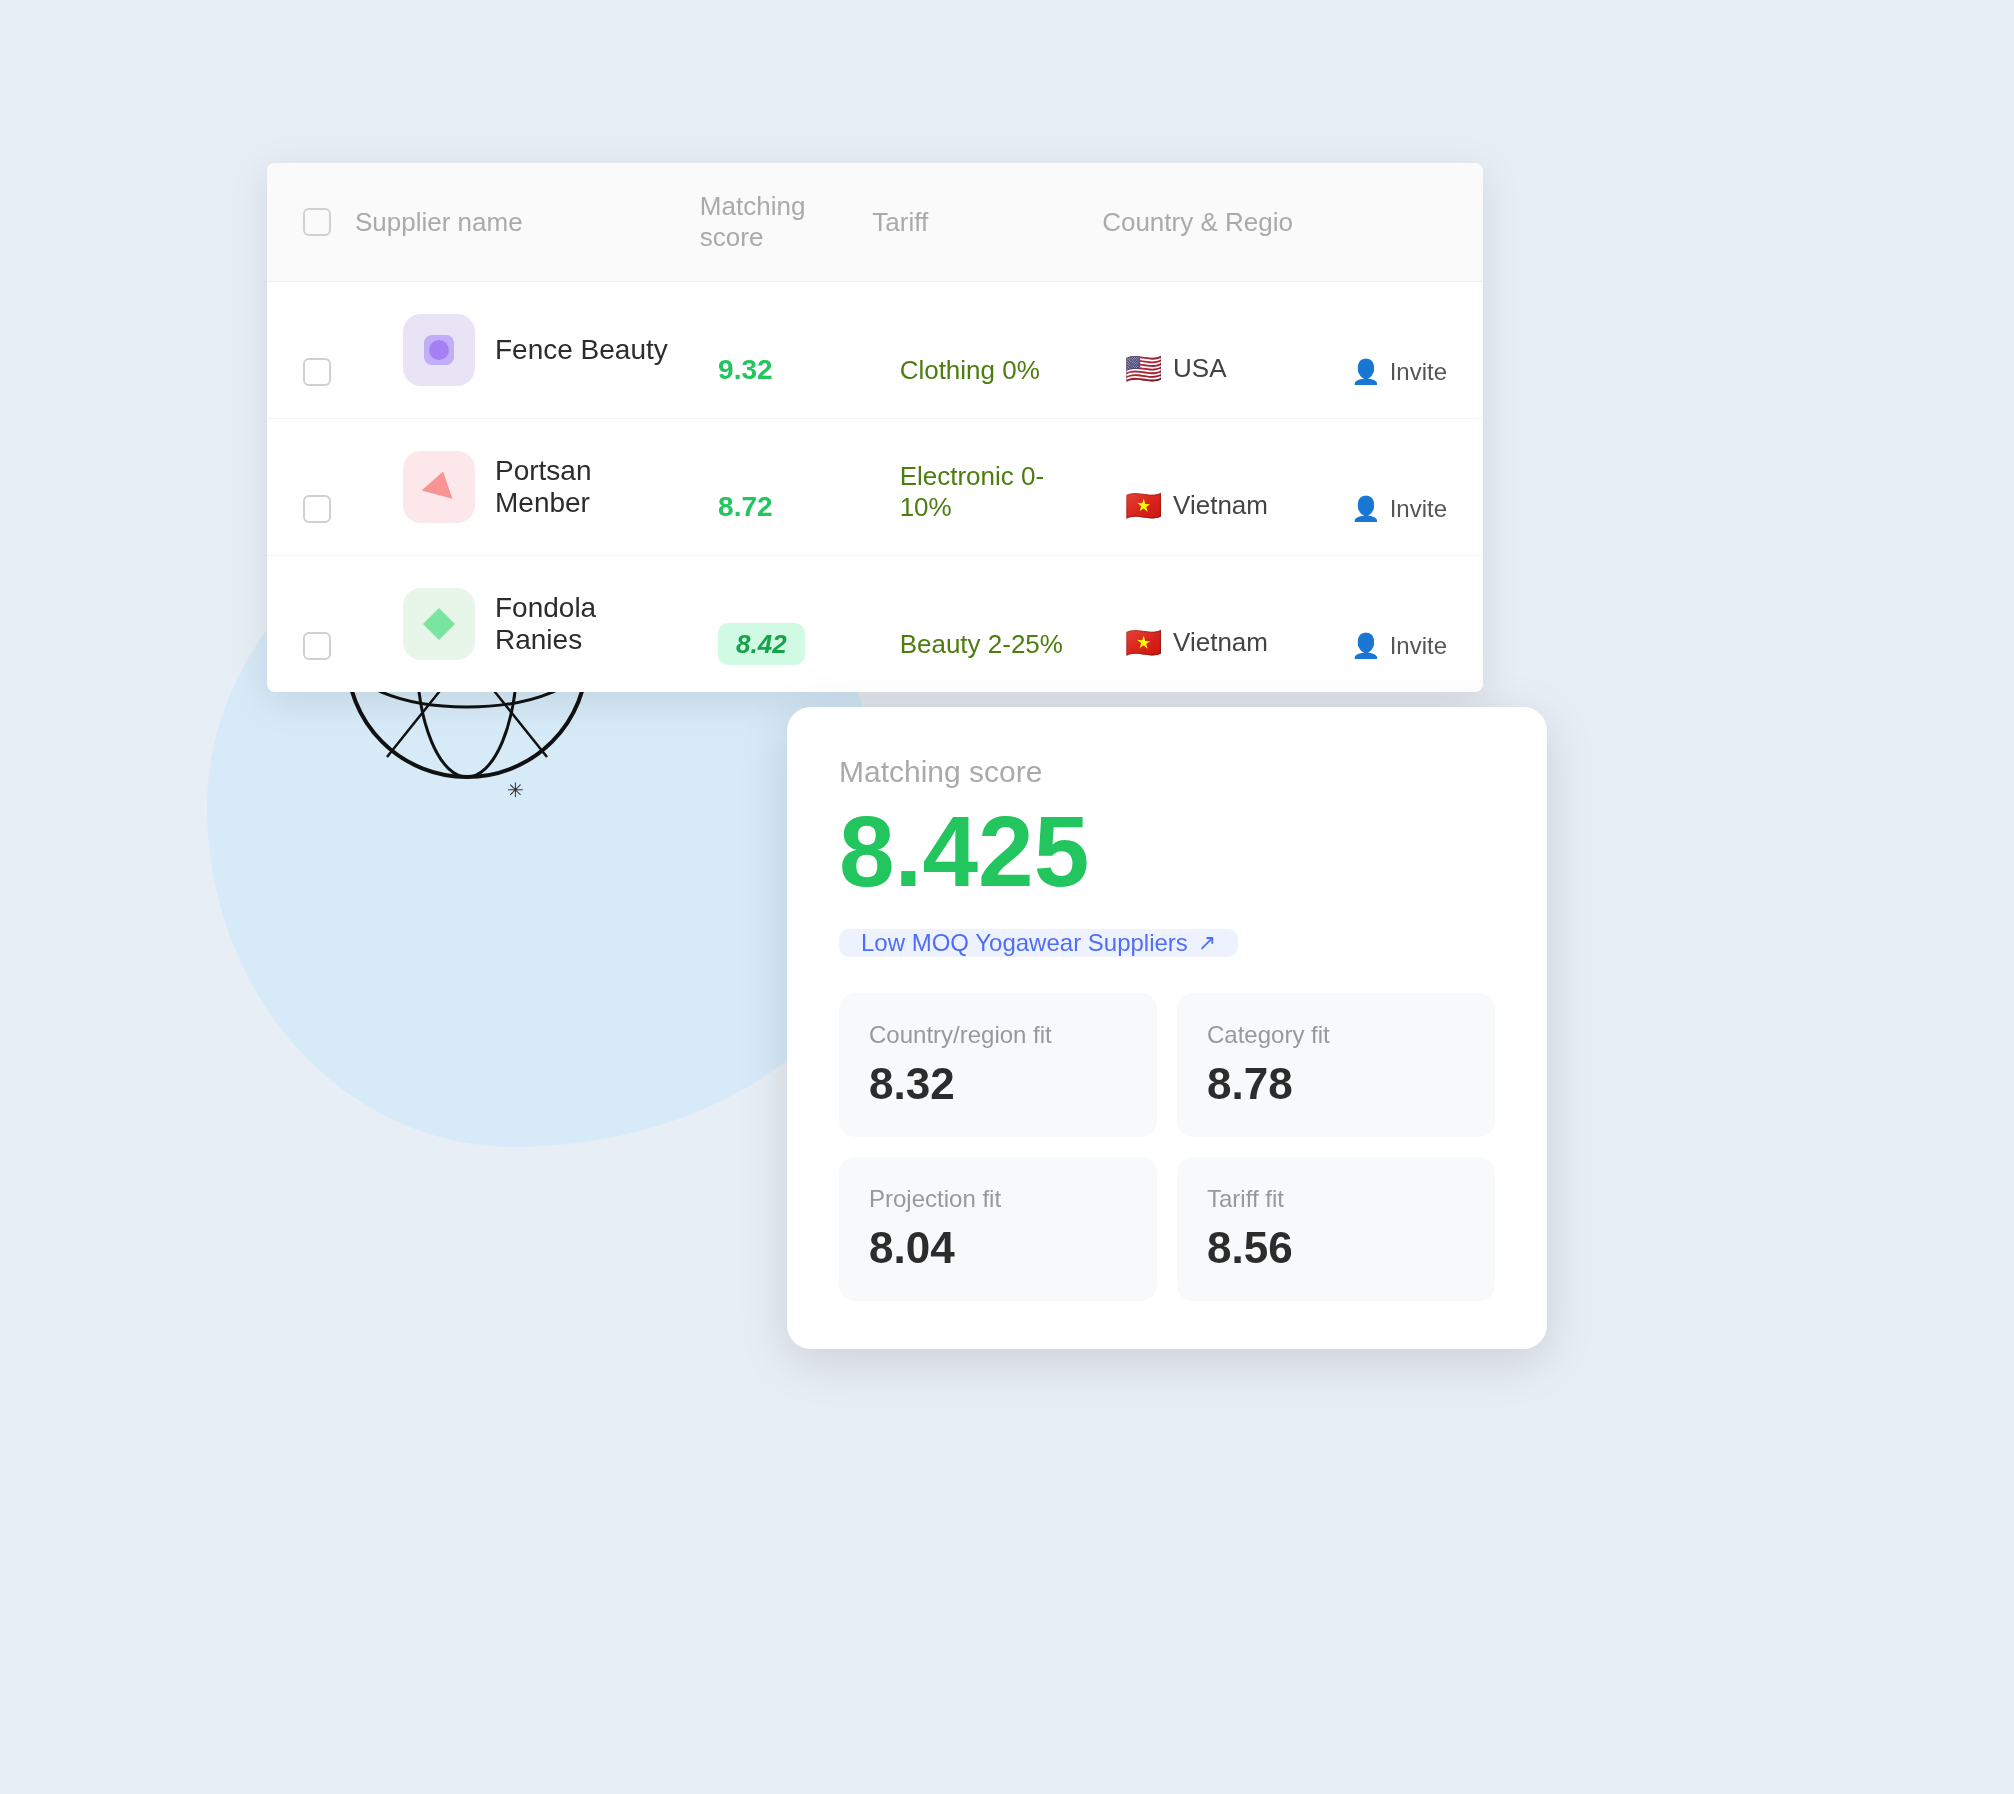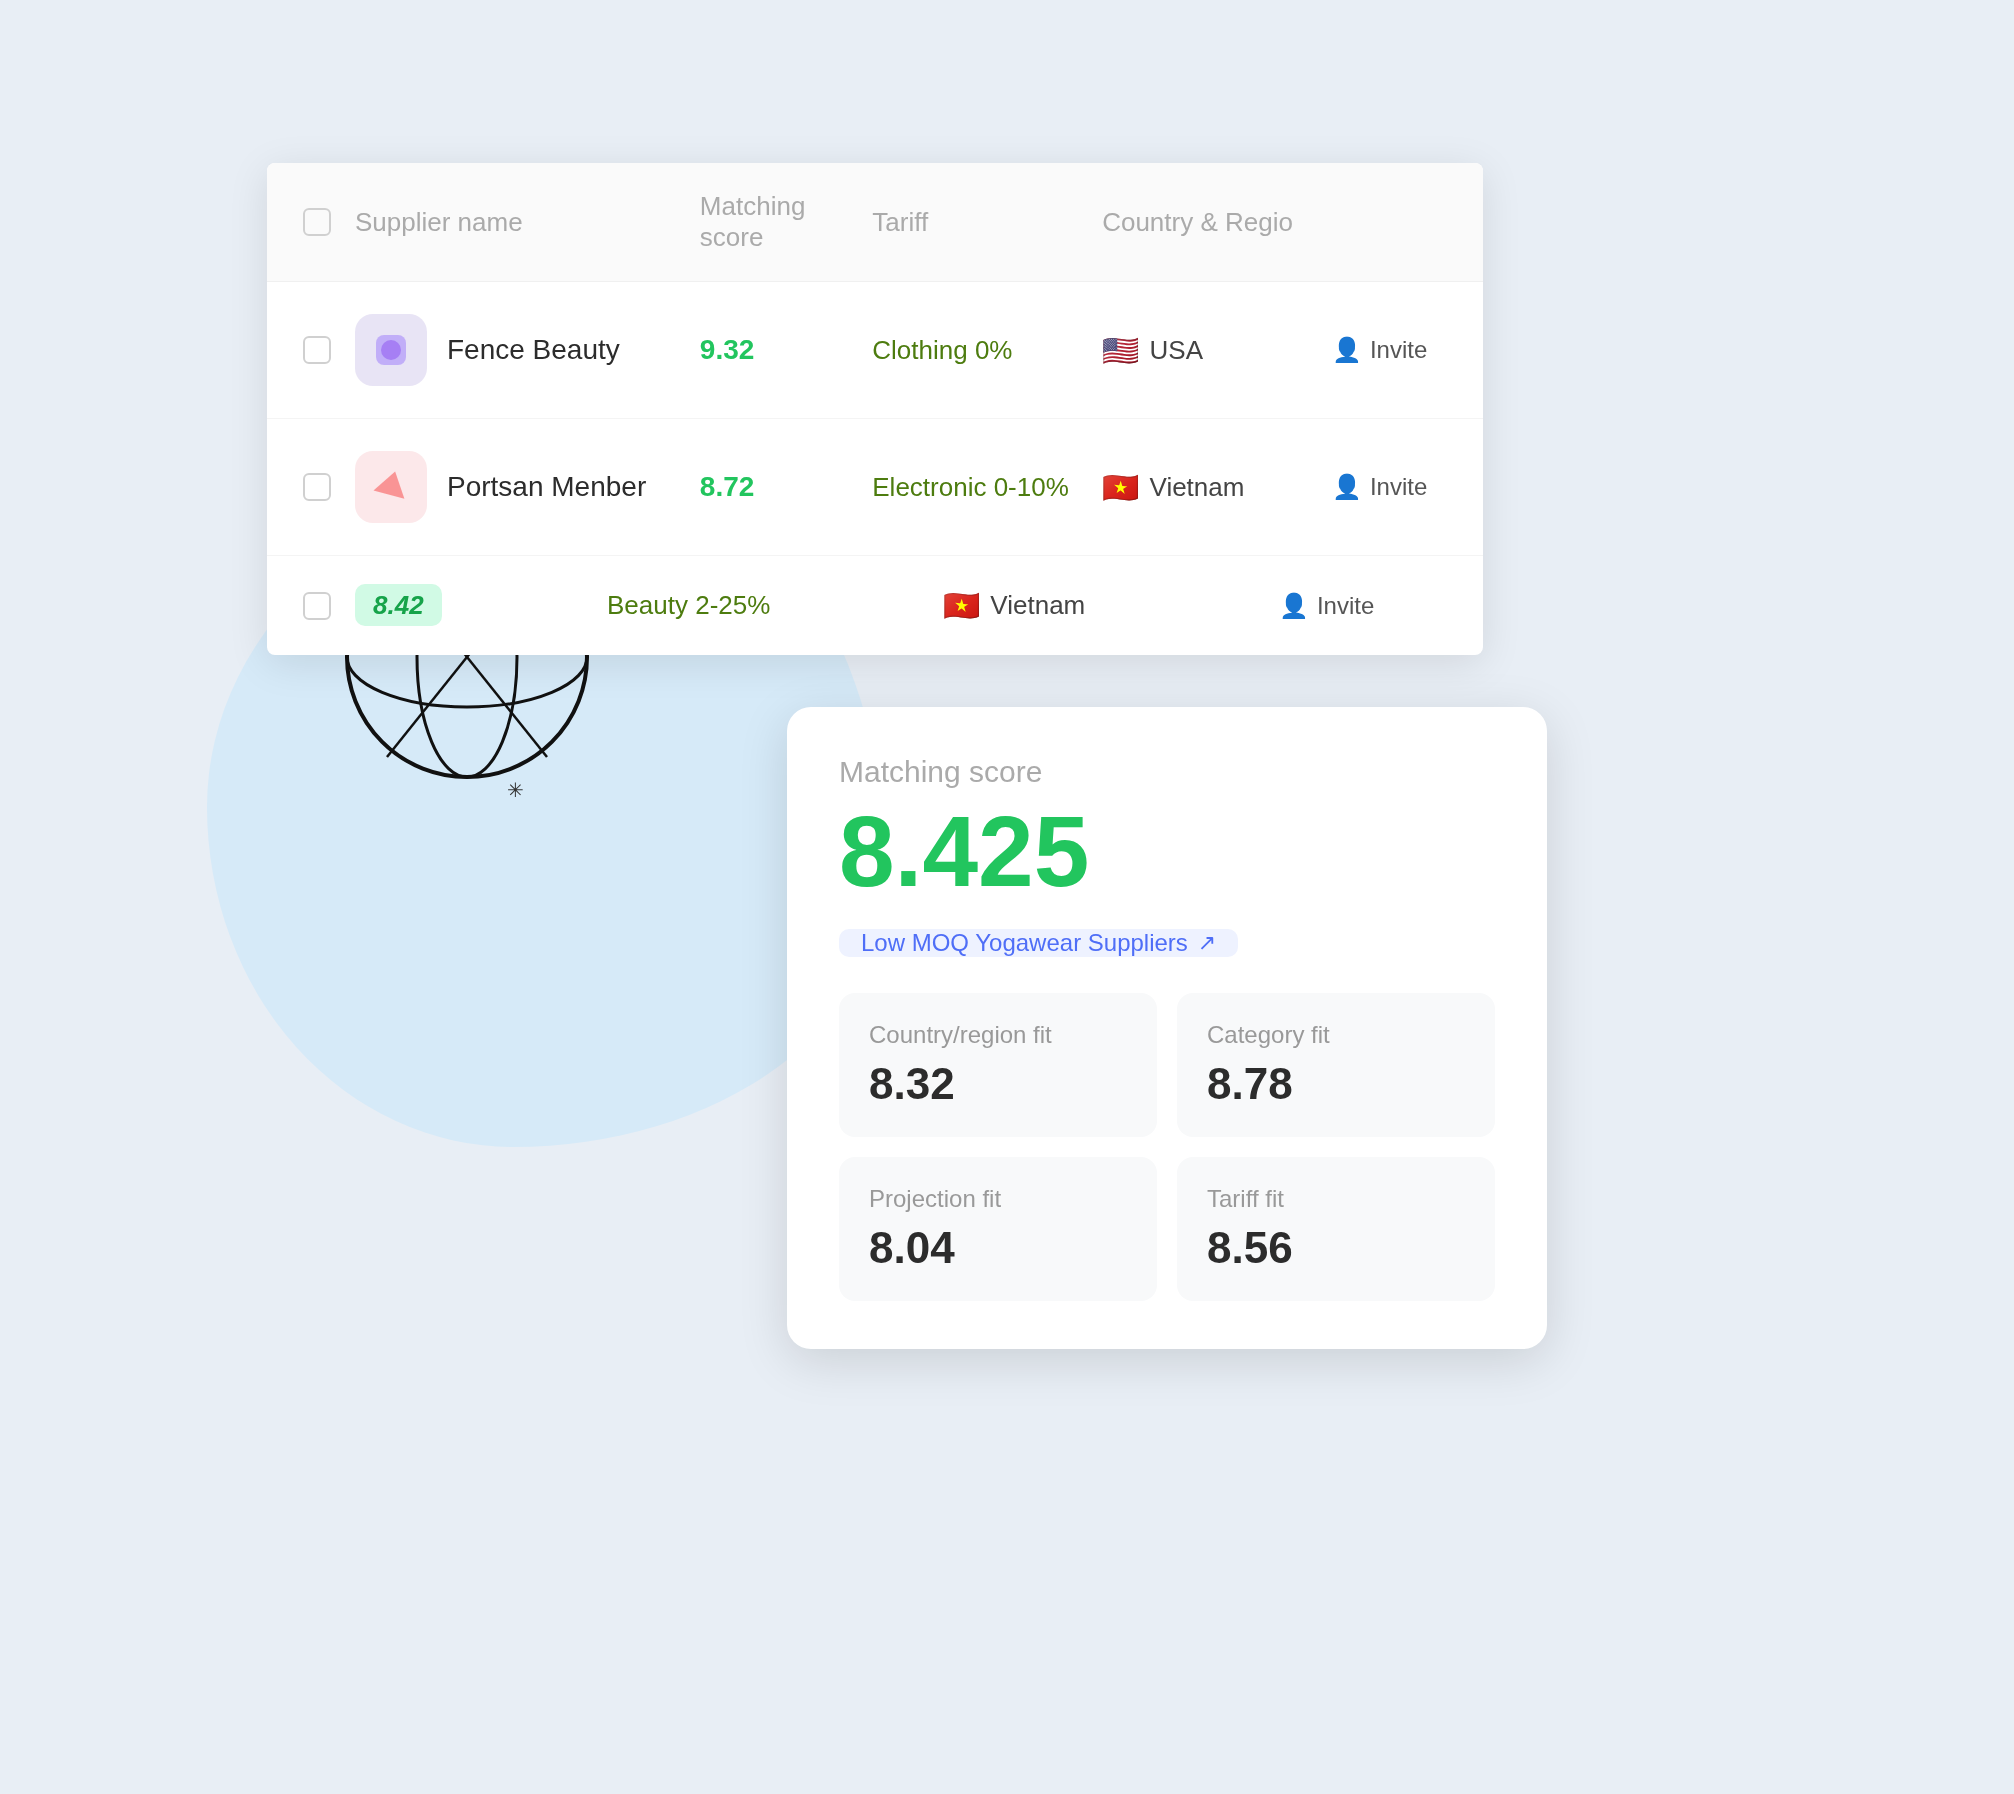--- a/index.html
+++ b/index.html
@@ -85,23 +85,24 @@
     .col-action { flex: 1; }
 
     .col-header {
       color: #aaa;
       font-size: 26px;
       font-weight: 400;
     }
 
     .table-row {
       display: flex;
-      align-items: center;
+      align-items: flex-end;
       padding: 32px 36px;
       border-bottom: 1px solid #f4f4f4;
+      gap: 48px;
     }
 
     .table-row:last-child {
       border-bottom: none;
     }
 
     .row-checkbox {
       width: 28px;
       height: 28px;
       border: 2px solid #d0d0d0;
@@ -335,20 +336,28 @@
         <span>Vietnam</span>
       </div>
       <div class="col-action invite-btn">
         <span class="invite-icon">👤</span>
         <span>Invite</span>
       </div>
     </div>
 
     <div class="table-row">
       <div class="row-checkbox"></div>
+      <div class="col-supplier" style="display:flex;align-items:center;">
+        <div class="supplier-avatar avatar-fr">
+          <svg class="avatar-shape" viewBox="0 0 40 40">
+            <polygon points="20,4 36,20 20,36 4,20" fill="#4ade80" opacity="0.7"></polygon>
+          </svg>
+        </div>
+        <span class="supplier-name">Fondola Ranies</span>
+      </div>
       <div class="col-matching">
         <span class="score-badge">8.42</span>
       </div>
       <div class="col-tariff tariff-text">Beauty 2-25%</div>
       <div class="col-country country-cell">
         <span class="flag">🇻🇳</span>
         <span>Vietnam</span>
       </div>
       <div class="col-action invite-btn">
         <span class="invite-icon">👤</span>

